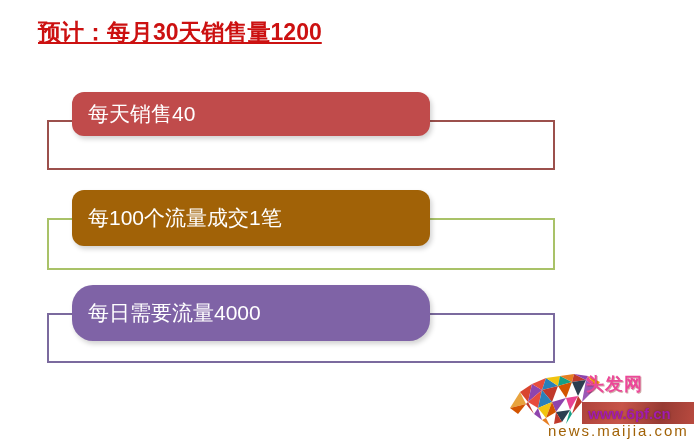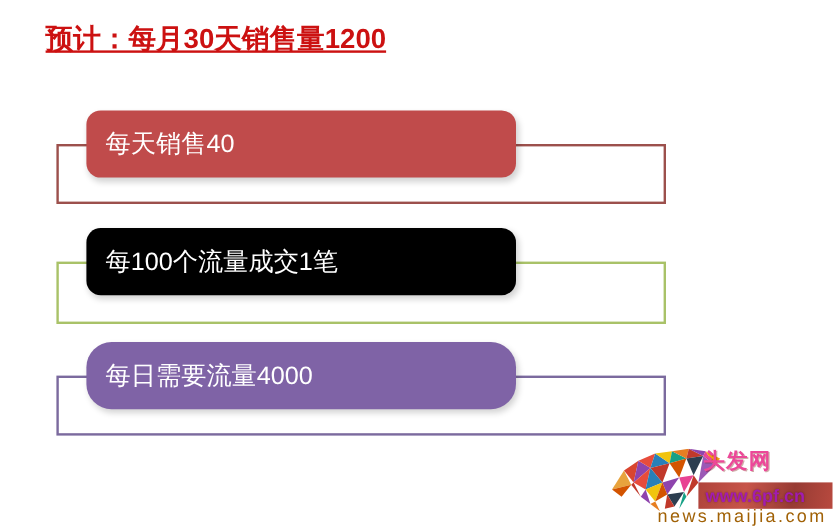--- a/index.html
+++ b/index.html
@@ -57,21 +57,21 @@
     color: #ffffff;
     font-size: 21px;
     padding-left: 16px;
     white-space: nowrap;
     box-shadow: 2px 3px 5px rgba(0,0,0,0.18);
   }
 
   
   #row-sales         { top: 92px; height: 86px; }
   #row-sales .bracket{ top: 28px; height: 50px; border-color: #9c504c; }
-  #row-sales .pill   { top: 0px;  height: 56px; background: #C04B4B; align-items: center; }
+  #row-sales .pill   { top: 0px;  height: 44px; background: #C04B4B; align-items: center; }
 
   
   #row-conversion         { top: 190px; height: 86px; }
   #row-conversion .bracket{ top: 28px; height: 52px; border-color: #a9c268; }
   #row-conversion .pill   { top: 0px;  height: 56px; background: #9BBE55; }
 
   
   #row-traffic         { top: 285px; height: 82px; }
   #row-traffic .bracket{ top: 28px; height: 50px; border-color: #7b6a9e; }
   #row-traffic .pill   { top: 0px;  height: 56px; background: #7F63A6; border-radius: 21px; }
@@ -152,21 +152,21 @@
 
   <div class="row" id="row-sales">
     <div class="bracket" style="border-color: rgb(156, 80, 76);"></div>
     <div class="pill" style="background: rgb(192, 75, 75); color: rgb(255, 255, 255);">
       <span>每天销售40</span>
     </div>
   </div>
 
   <div class="row" id="row-conversion">
     <div class="bracket" style="border-color: rgb(169, 194, 104);"></div>
-    <div class="pill" style="background: #000000; color: rgb(255, 255, 255);">
+    <div class="pill" style="background: #a16207; color: rgb(255, 255, 255);">
       <span>每100个流量成交1笔</span>
     </div>
   </div>
 
   <div class="row" id="row-traffic">
     <div class="bracket" style="border-color: rgb(123, 106, 158);"></div>
     <div class="pill" style="background: rgb(127, 99, 166); color: rgb(255, 255, 255);">
       <span>每日需要流量4000</span>
     </div>
   </div>

